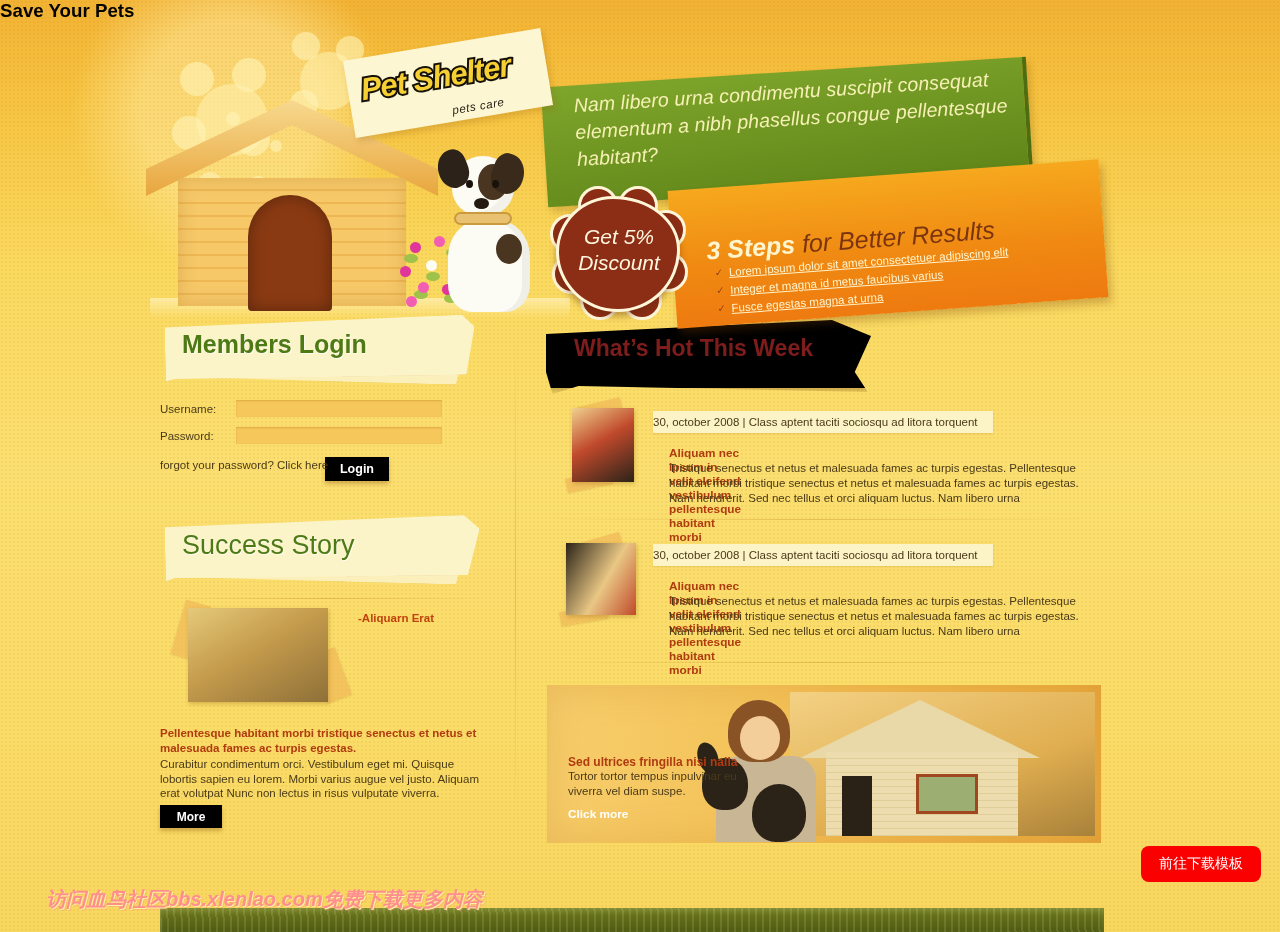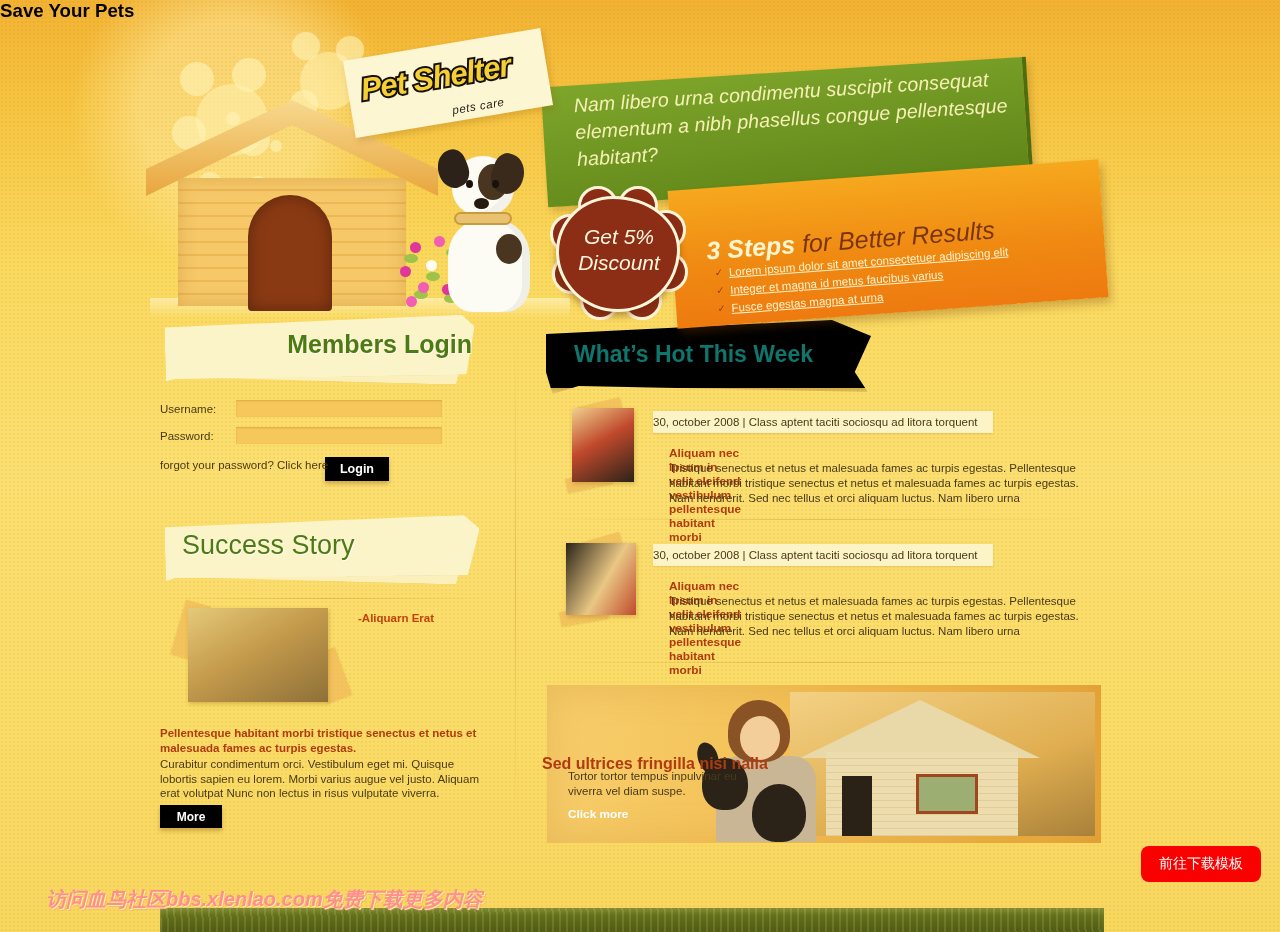--- a/index.html
+++ b/index.html
@@ -111,21 +111,21 @@
   .badge .inner{position:absolute;inset:10px;background:#8C2D16;border-radius:50%;z-index:3;}
   .badge-txt{position:absolute;left:566px;top:224px;width:106px;z-index:24;text-align:center;
     color:#FFF6DC;font-style:italic;font-size:21px;line-height:26px;}
 
   
   .paper{position:absolute;background:#FCF4C9;box-shadow:2px 4px 7px rgba(160,100,15,.25);}
   .paper.p1{left:165px;top:318px;width:310px;height:60px;
     clip-path:polygon(0 6px,96% 0,100% 12px,97% 100%,3% 96%,0 100%);transform:rotate(-1.3deg);}
   .paper.p1b{left:172px;top:350px;width:290px;height:32px;background:#FBEFBC;
     clip-path:polygon(0 0,100% 8px,98% 100%,2% 92%);transform:rotate(1.1deg);}
-  .h-members{position:absolute;left:182px;top:330px;width:290px;text-align:right;z-index:6;
+  .h-members{position:absolute;left:182px;top:330px;width:290px;text-align:left;z-index:6;
     font-size:25px;font-weight:bold;color:#4E7A16;text-shadow:1px 1px 0 rgba(255,255,255,.7);}
 
   .paper.p2{left:165px;top:518px;width:315px;height:60px;
     clip-path:polygon(0 6px,95% 0,100% 14px,96% 100%,3% 95%,0 100%);transform:rotate(-1.2deg);}
   .paper.p2b{left:172px;top:550px;width:290px;height:32px;background:#FBEFBC;
     clip-path:polygon(0 0,100% 8px,98% 100%,2% 92%);transform:rotate(1deg);}
   .h-success{position:absolute;left:182px;top:530px;width:290px;text-align:left;z-index:6;
     font-size:27px;font-weight:normal;color:#4E7A16;text-shadow:1px 1px 0 rgba(255,255,255,.7);}
 
   
@@ -157,35 +157,35 @@
   .ss-body{position:absolute;left:160px;top:726px;width:330px;z-index:6;font-size:11.5px;line-height:14.5px;color:#4a3a18;}
   .ss-body b{color:#B03B10;font-size:11.5px;display:block;margin-bottom:2px;}
   .btn-more{position:absolute;left:160px;top:805px;width:62px;height:23px;background:#000;color:#fff;border:0;
     font-weight:bold;font-size:12px;cursor:pointer;box-shadow:0 3px 4px rgba(120,60,0,.3);
     font-family:"Liberation Sans",sans-serif;}
 
   
   .hotbar{position:absolute;left:546px;top:320px;width:325px;height:68px;background:#000;z-index:12;
     clip-path:polygon(0 14px,88% 0,100% 16px,95% 52px,99% 72px,10% 66px,2% 74px,0 52px);
     box-shadow:0 4px 6px rgba(100,60,0,.3);}
-  .hot-txt{position:absolute;left:574px;top:335px;z-index:13;color:#0f766e;font-size:23px;font-weight:bold;margin-top:6px;}
+  .hot-txt{position:absolute;left:574px;top:335px;z-index:13;color:#7f1d1d;font-size:23px;font-weight:bold;}
 
   
   .news{position:absolute;z-index:6;}
   .news-photo{position:absolute;width:62px;height:74px;}
   .news-date{position:absolute;height:22px;line-height:22px;background:#FCF3C6;
     font-size:11.5px;color:#4a3a18;text-align:left;box-shadow:0 1px 2px rgba(160,100,15,.18);}
   .news-title{position:absolute;color:#B03B10;font-weight:bold;font-size:11.8px;}
   .news-body{position:absolute;width:415px;font-size:11.5px;line-height:14.8px;color:#4a3a18;}
 
   
   .save{position:absolute;left:547px;top:685px;width:554px;height:158px;z-index:6;
     background:linear-gradient(100deg,#F7CE6C 0%,#F4C258 40%,#E9A93C 100%);
     box-shadow:inset 0 0 40px rgba(180,110,20,.22);}
-  .save-sub{position:absolute;left:542px;top:755px;z-index:9;color:#B03B10;font-weight:bold;font-size:16px;}
+  .save-sub{position:absolute;left:568px;top:755px;z-index:9;color:#B03B10;font-weight:bold;font-size:12px;}
   .save-body{position:absolute;left:568px;top:769px;z-index:9;width:180px;font-size:11.5px;line-height:14.5px;color:#4a3a18;}
   .save-link{position:absolute;left:568px;top:807px;z-index:9;color:#fff;font-weight:bold;font-size:11.8px;text-decoration:none;}
   .housepic{position:absolute;left:790px;top:692px;width:305px;height:144px;z-index:8;
     background:linear-gradient(160deg,#F3D184,#E0AE50 60%,#A8813A);}
   .h-roof{position:absolute;left:10px;top:8px;width:240px;height:58px;background:#E9D9A8;
     clip-path:polygon(50% 0,100% 100%,0 100%);}
   .h-wall{position:absolute;left:36px;top:60px;width:192px;height:84px;
     background:repeating-linear-gradient(180deg,#EDDDAE 0 6px,#E0CE98 6px 7px);}
   .h-win{position:absolute;left:126px;top:82px;width:62px;height:40px;background:#9DAE73;border:3px solid #A0471F;}
   .h-door{position:absolute;left:52px;top:84px;width:30px;height:60px;background:#2A2117;}

